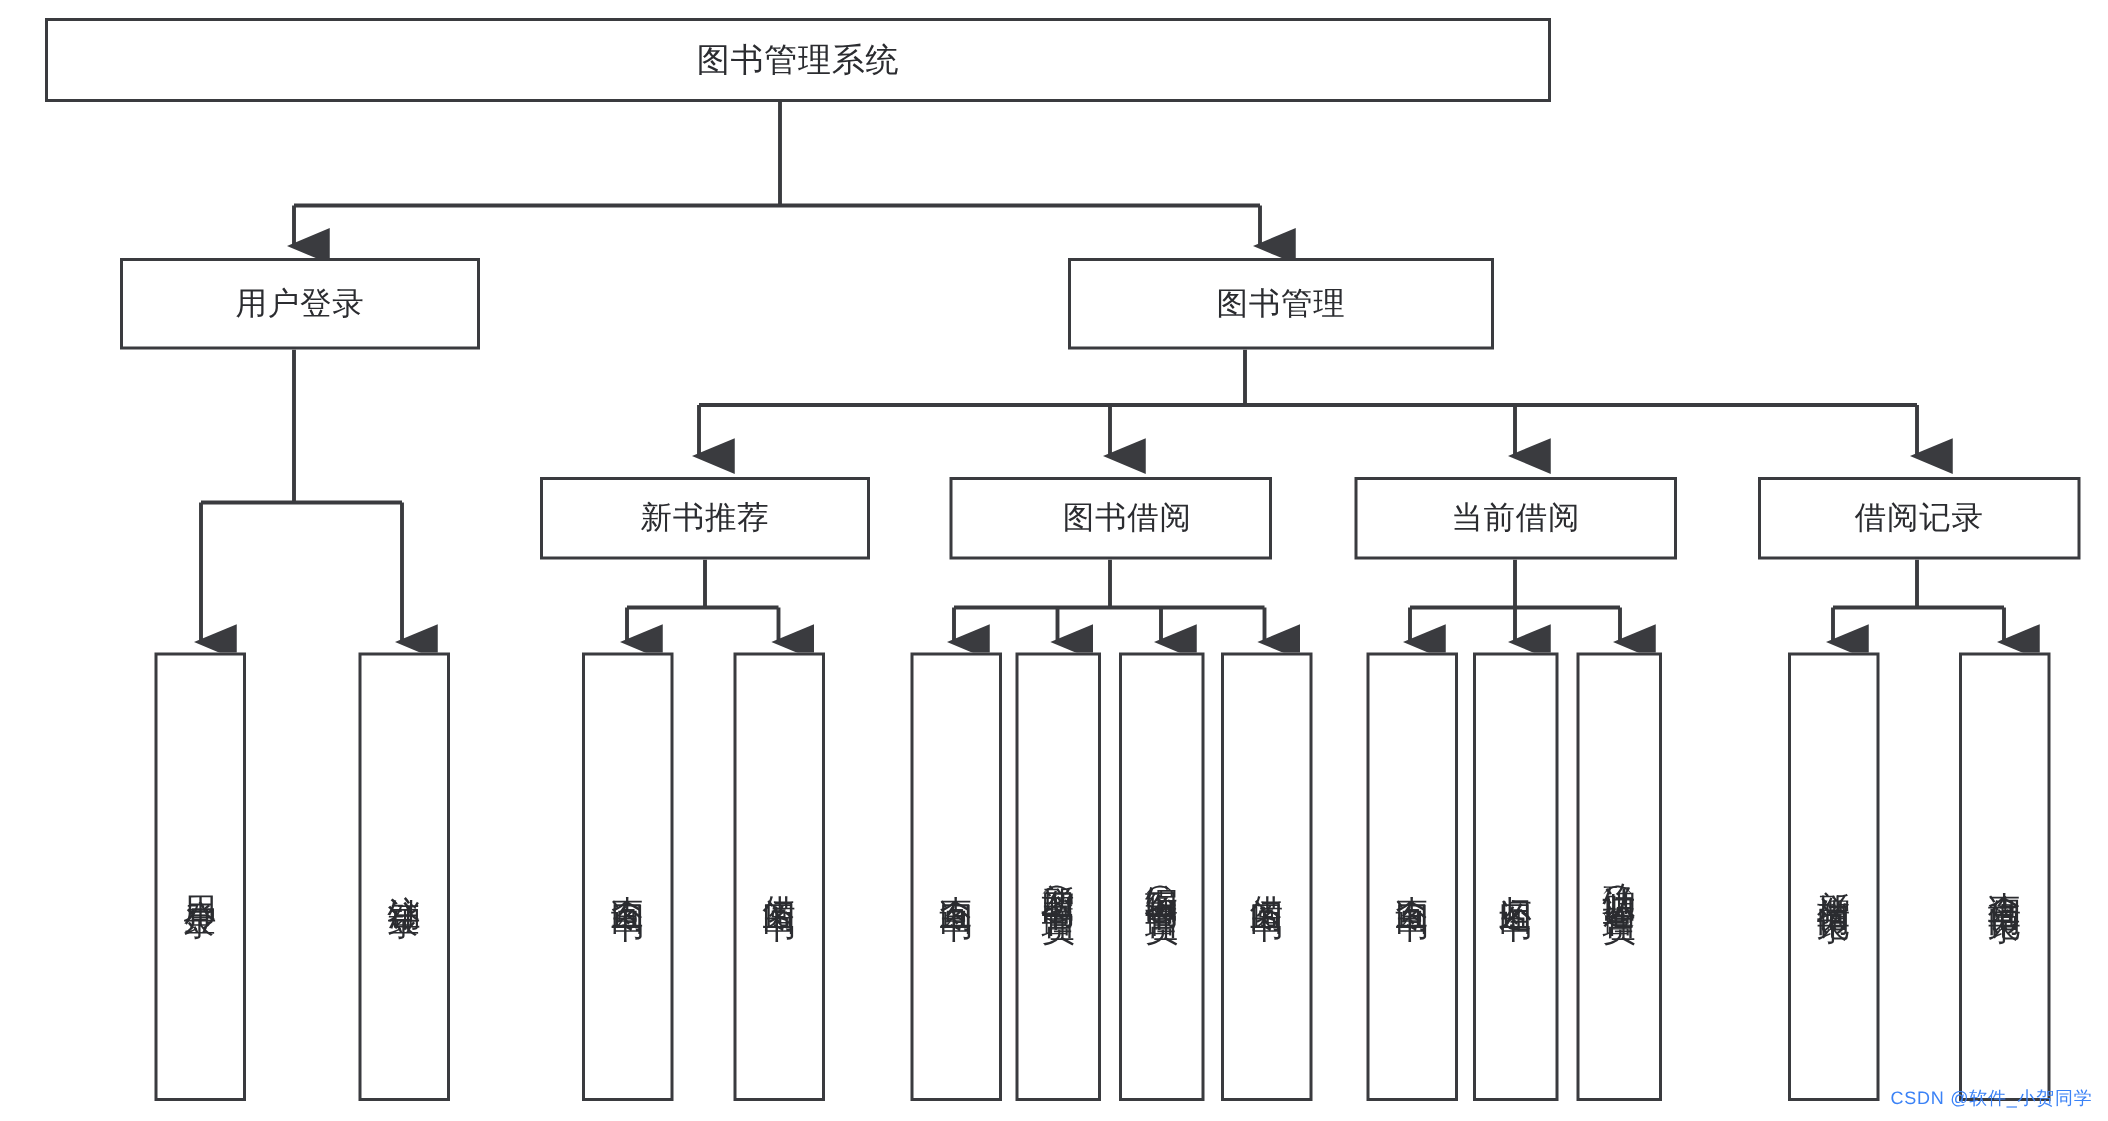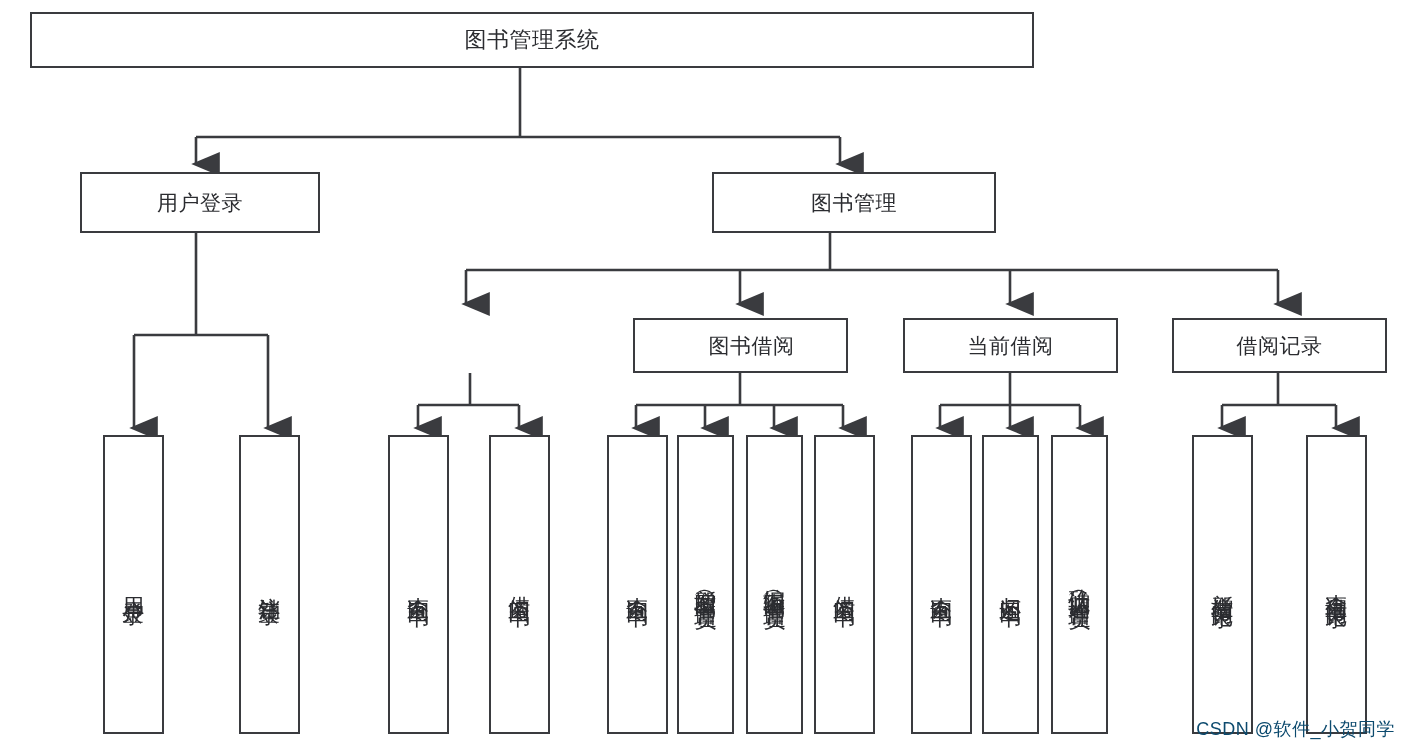--- a/index.html
+++ b/index.html
@@ -52,22 +52,22 @@
     justify-content: center;
     white-space: nowrap;
   }
   .node.root {
     font-size: 22px;
   }
   .watermark {
     position: absolute;
     right: 10px;
     bottom: 6px;
-    font-size: 18px;
-    color: #0c4a6e;
+    font-size: 12px;
+    color: #3b82f6;
     letter-spacing: 0.5px;
     white-space: nowrap;
   }
 </style>
 </head>
 <body>
 
 <div id="canvas">
 
   <svg class="wires" viewBox="0 0 1405 747">
@@ -119,20 +119,21 @@
       <path d="M 1222 405 L 1222 428" marker-end="url(#arrow)"></path>
       <path d="M 1336 405 L 1336 428" marker-end="url(#arrow)"></path>
     </g>
   </svg>
 
   <div class="node horiz root" style="left:18px; top:12px; width:1004px; height:56px;margin-left:12px;">图书管理系统</div>
 
   <div class="node horiz" style="left:80px; top:172px; width:240px; height:61px;">用户登录</div>
   <div class="node horiz" style="left:712px; top:172px; width:284px; height:61px;">图书管理</div>
 
+  <div class="node horiz" style="left:360px; top:318px; width:220px; height:55px;">新书推荐</div>
   <div class="node horiz" style="left:633px; top:318px; width:215px; height:55px;padding-left:22px;">图书借阅</div>
   <div class="node horiz" style="left:1172px; top:318px; width:215px; height:55px;">借阅记录</div>
   <div class="node horiz" style="left:903px; top:318px; width:215px; height:55px;">当前借阅</div>
 
   <div class="node vert" style="left:103px; top:435px; width:61px; height:299px;">用户登录</div>
   <div class="node vert" style="left:239px; top:435px; width:61px; height:299px;">注销登录</div>
 
   <div class="node vert" style="left:388px; top:435px; width:61px; height:299px;">查询图书</div>
   <div class="node vert" style="left:489px; top:435px; width:61px; height:299px;">借阅图书</div>
 

